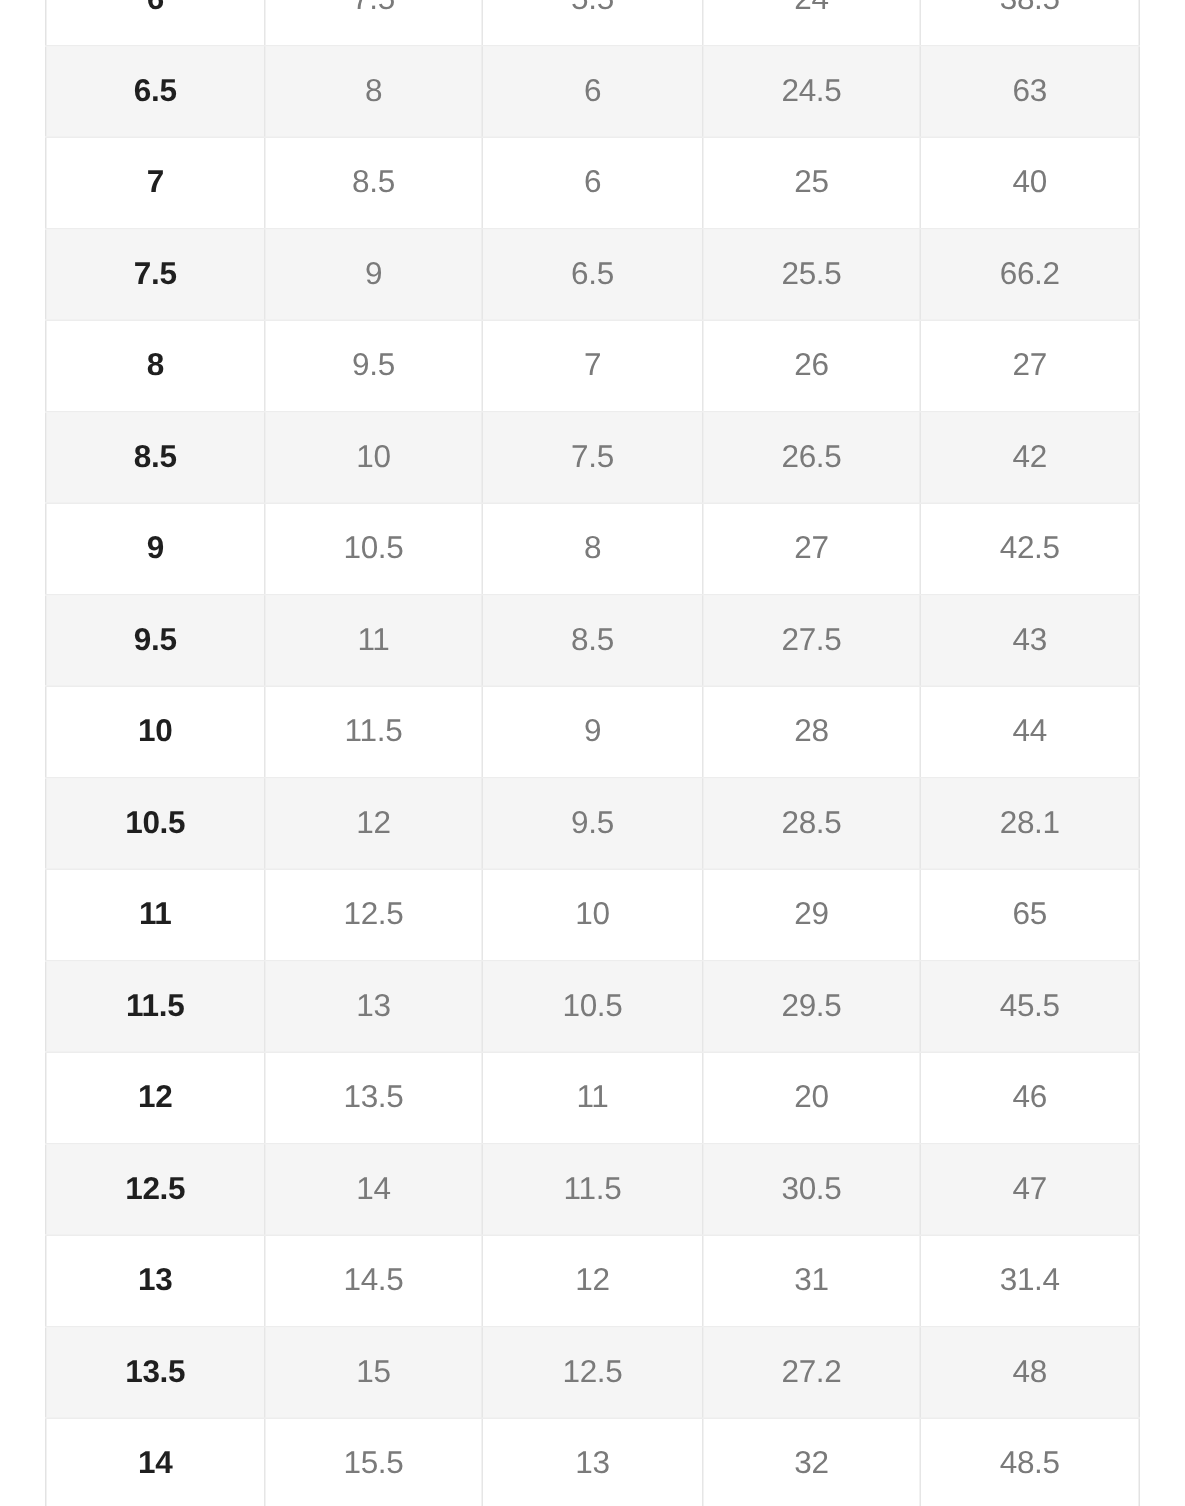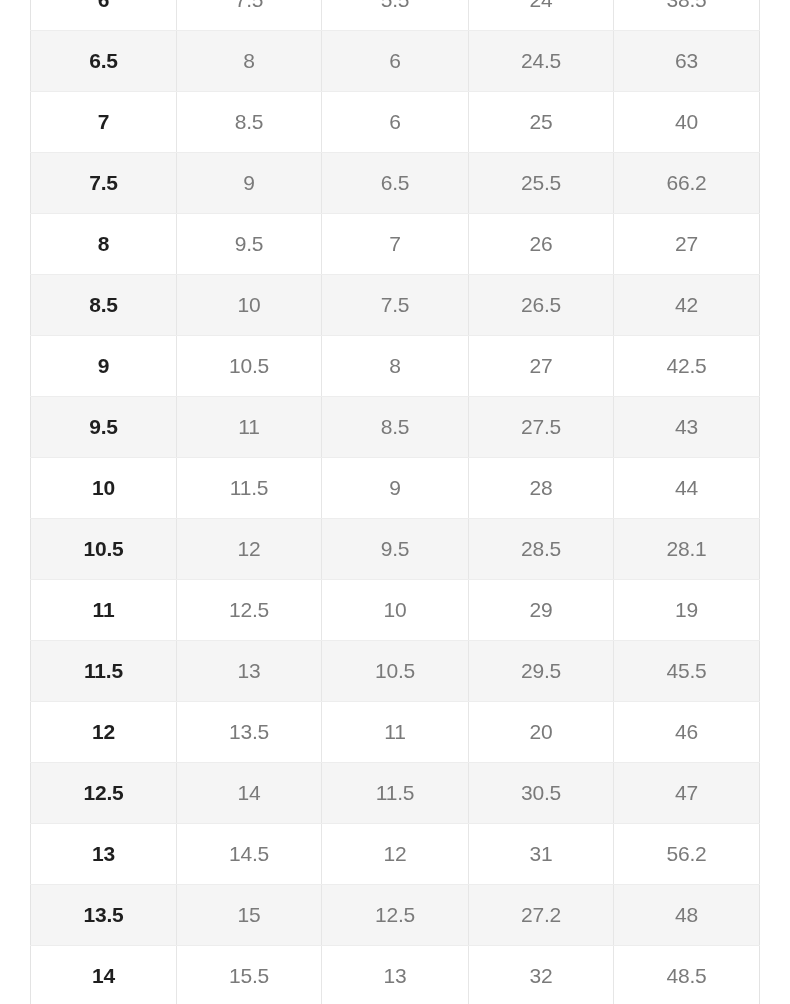--- a/index.html
+++ b/index.html
@@ -156,21 +156,21 @@
             <td>12</td>
             <td>9.5</td>
             <td>28.5</td>
             <td>28.1</td>
           </tr>
           <tr class="even">
             <td class="primary">11</td>
             <td>12.5</td>
             <td>10</td>
             <td>29</td>
-            <td>19</td>
+            <td>65</td>
           </tr>
           <tr class="odd">
             <td class="primary">11.5</td>
             <td>13</td>
             <td>10.5</td>
             <td>29.5</td>
             <td>45.5</td>
           </tr>
           <tr class="even">
             <td class="primary">12</td>
@@ -184,21 +184,21 @@
             <td>14</td>
             <td>11.5</td>
             <td>30.5</td>
             <td>47</td>
           </tr>
           <tr class="even">
             <td class="primary">13</td>
             <td>14.5</td>
             <td>12</td>
             <td>31</td>
-            <td>56.2</td>
+            <td>31.4</td>
           </tr>
           <tr class="odd">
             <td class="primary">13.5</td>
             <td>15</td>
             <td>12.5</td>
             <td>27.2</td>
             <td>48</td>
           </tr>
           <tr class="even">
             <td class="primary">14</td>

